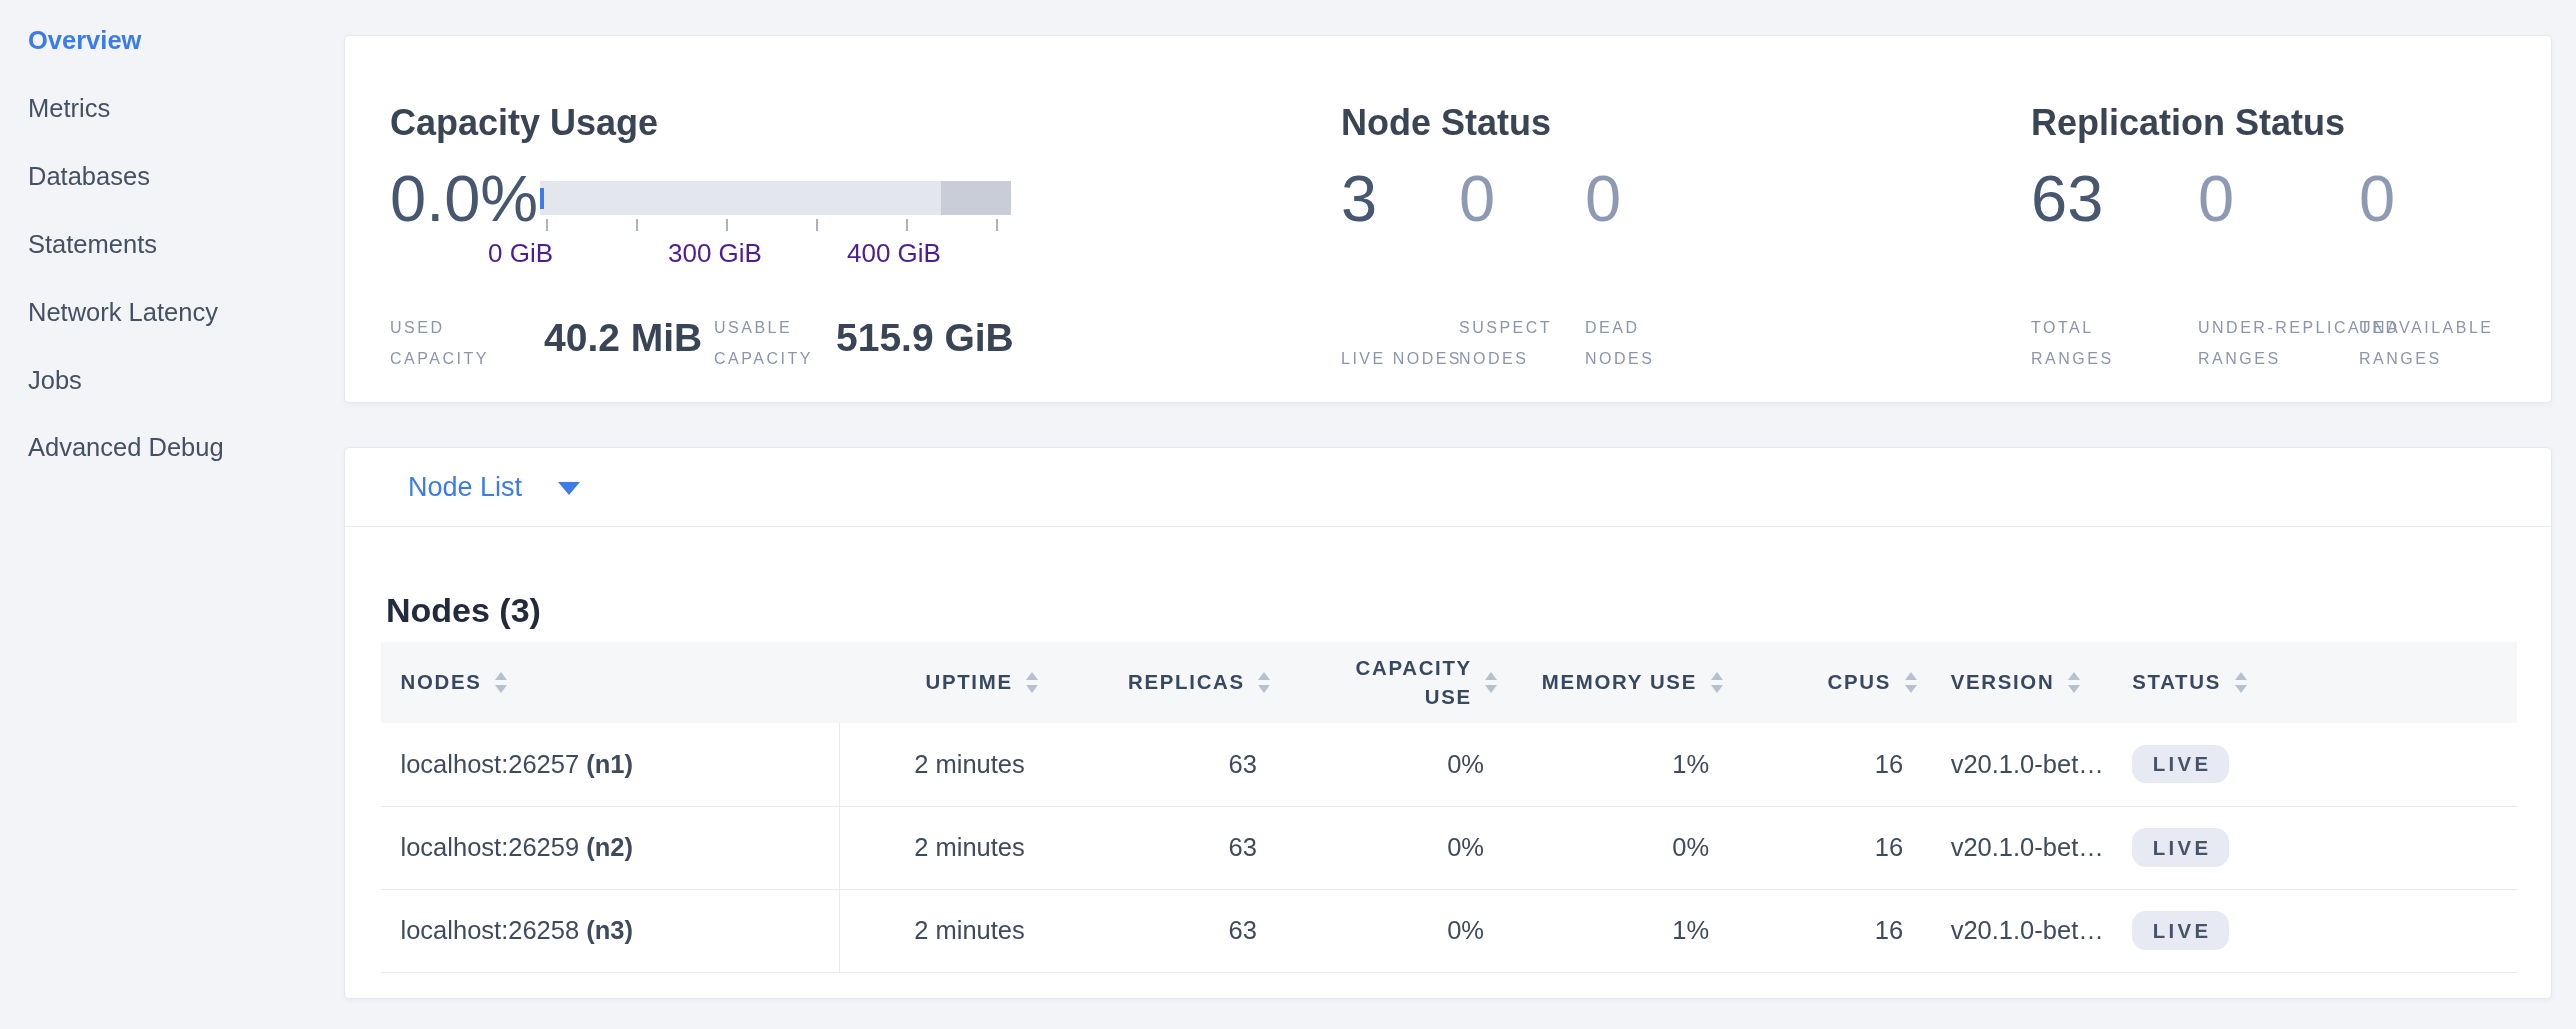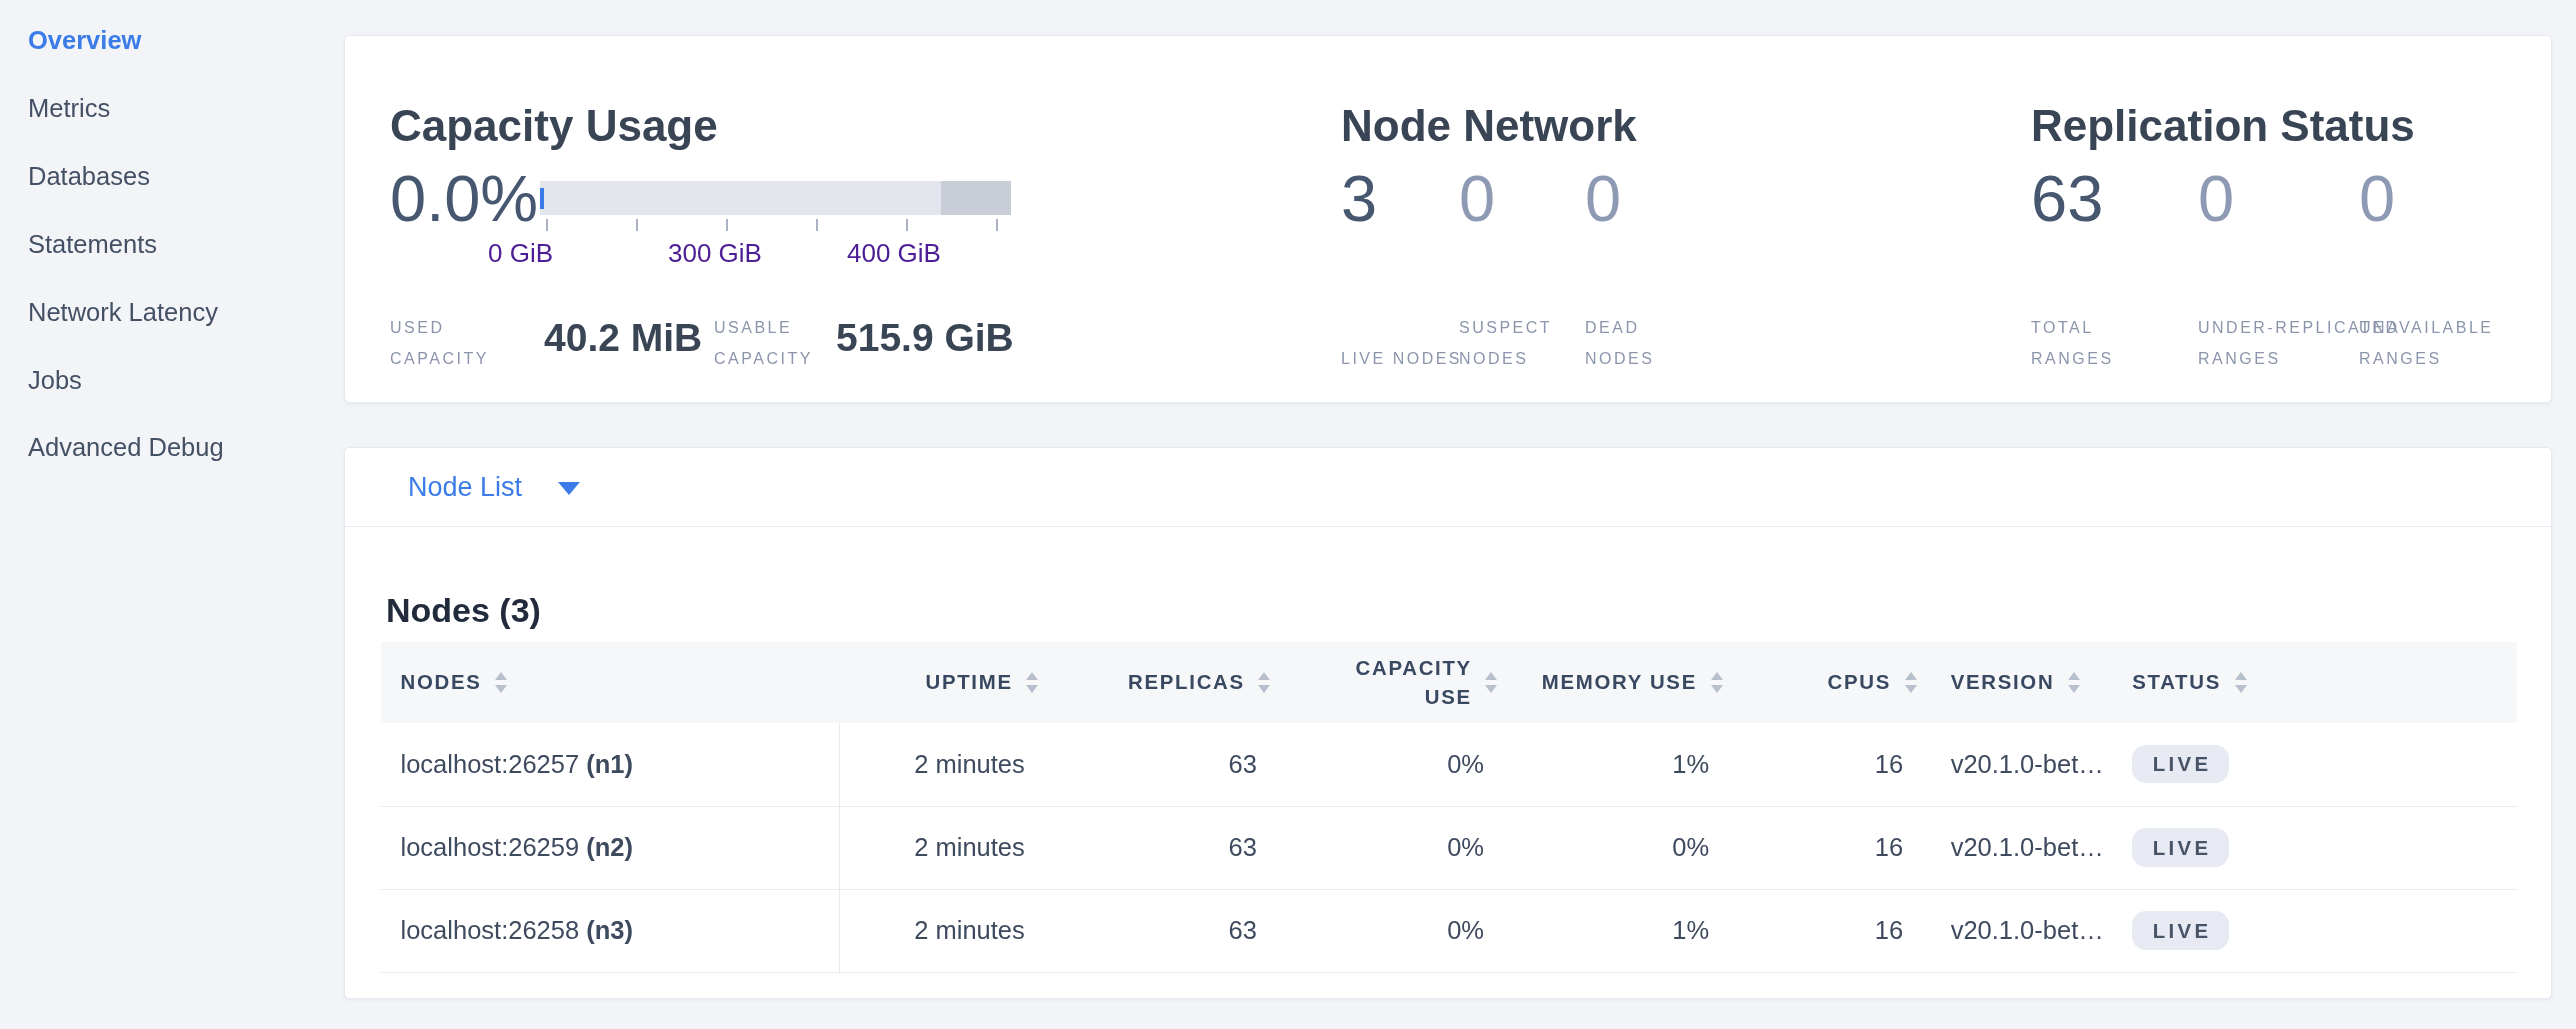--- a/index.html
+++ b/index.html
@@ -26,21 +26,21 @@
   
   .card {
     position:absolute; left:344px; width:2208px; background:#ffffff;
     border:0.8px solid #e4e8ef; border-radius:5.1px;
     box-shadow:0 1.7px 4.2px rgba(25,35,65,0.04);
   }
   .card.summary { top:35px; height:368px; }
   .card.nodes   { top:447px; height:552px; }
 
   .sec-title {
-    position:absolute; top:28px; font-size:44px; font-weight:bold;
+    position:absolute; top:36px; font-size:36px; font-weight:bold;
     color:#394455; white-space:nowrap;
   }
   .big-num {
     position:absolute; top:129px; font-size:65px; line-height:68px;
     color:#475770; white-space:nowrap;
   }
   .big-num.dim { color:#8e9ab3; }
   .metric-label {
     position:absolute; bottom:28px; font-size:16px; letter-spacing:2.5px;
     color:#8b95ab; line-height:31px; text-transform:uppercase;
@@ -143,21 +143,21 @@
     <span class="tickmark" style="left:651px"></span>
     <span class="ticklabel" style="left:143px">0 GiB</span>
     <span class="ticklabel" style="left:323px">300 GiB</span>
     <span class="ticklabel" style="left:502px">400 GiB</span>
 
     <div class="metric-label" style="left:45px;  width:153px">USED CAPACITY</div>
     <div class="stat-value" style="left:199px">40.2 MiB</div>
     <div class="metric-label" style="left:369px; width:153px">USABLE CAPACITY</div>
     <div class="stat-value" style="left:491px">515.9 GiB</div>
 
-    <h2 class="sec-title" style="left:996px">Node Network</h2>
+    <h2 class="sec-title" style="left:996px">Node Status</h2>
     <div class="big-num" style="left:996px">3</div>
     <div class="big-num dim" style="left:1114px">0</div>
     <div class="big-num dim" style="left:1240px">0</div>
     <div class="metric-label" style="left:996px; width:127px">LIVE NODES</div>
     <div class="metric-label" style="left:1114px; width:136px">SUSPECT NODES</div>
     <div class="metric-label" style="left:1240px; width:127px">DEAD NODES</div>
 
     <h2 class="sec-title" style="left:1686px">Replication Status</h2>
     <div class="big-num" style="left:1686px">63</div>
     <div class="big-num dim" style="left:1853px">0</div>

